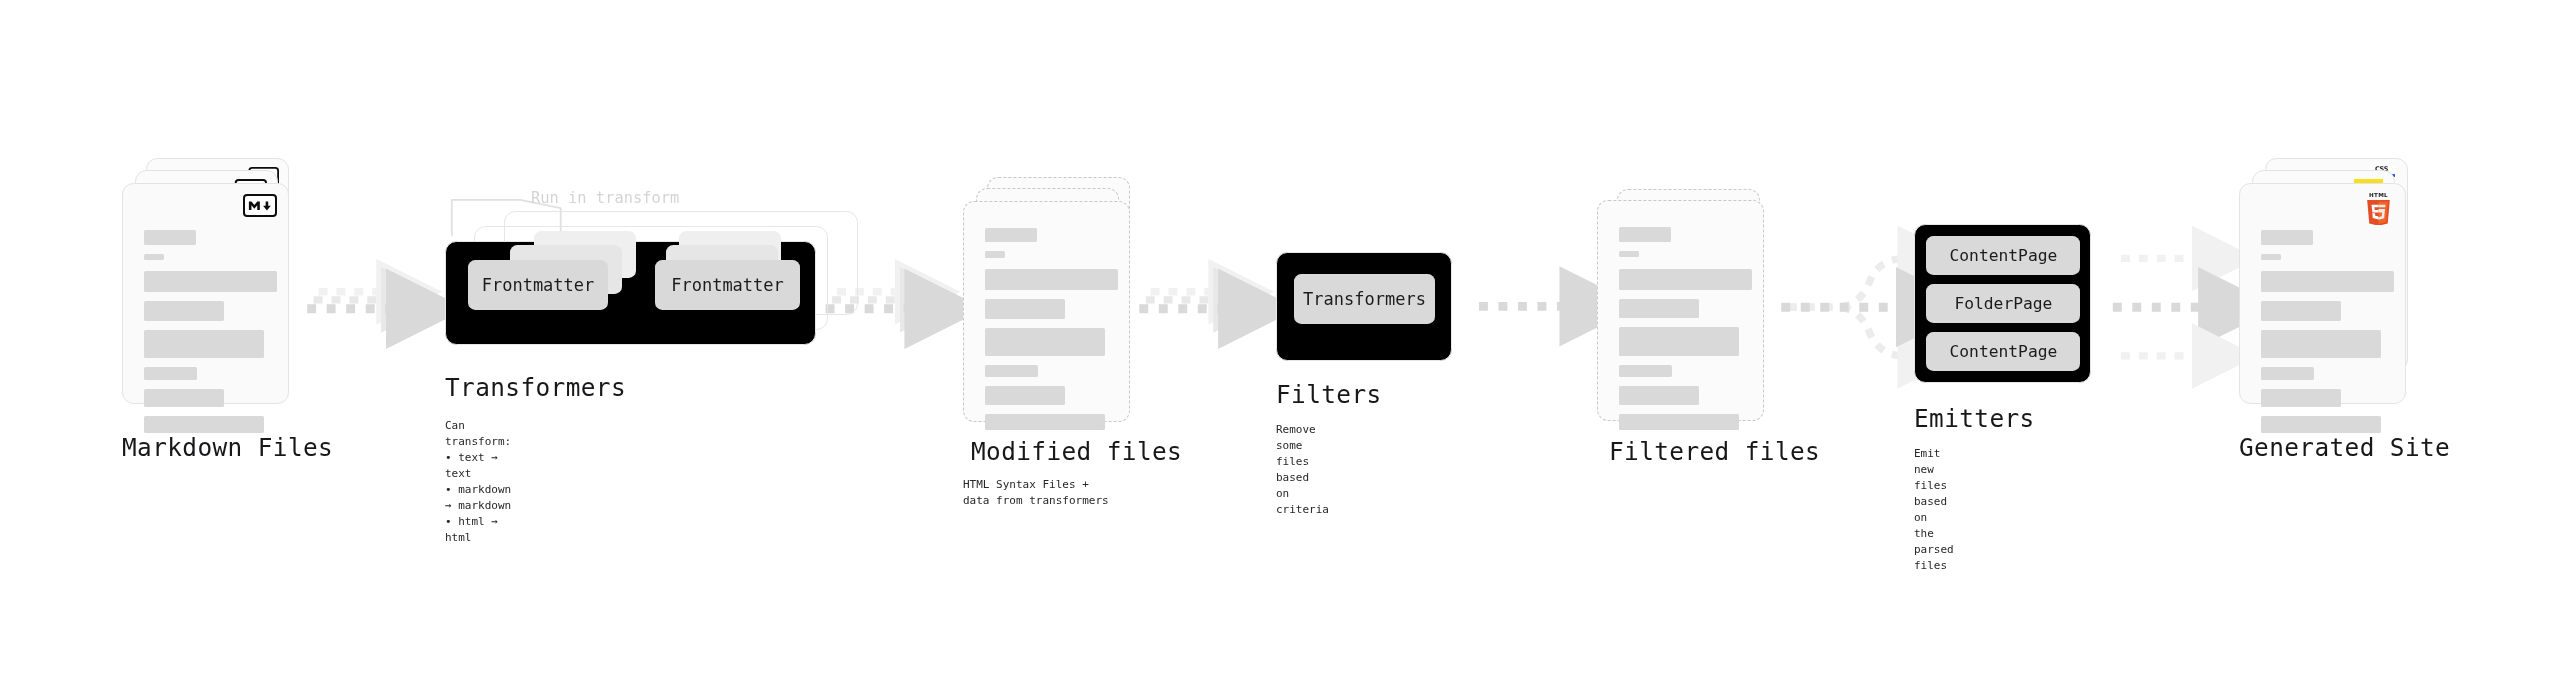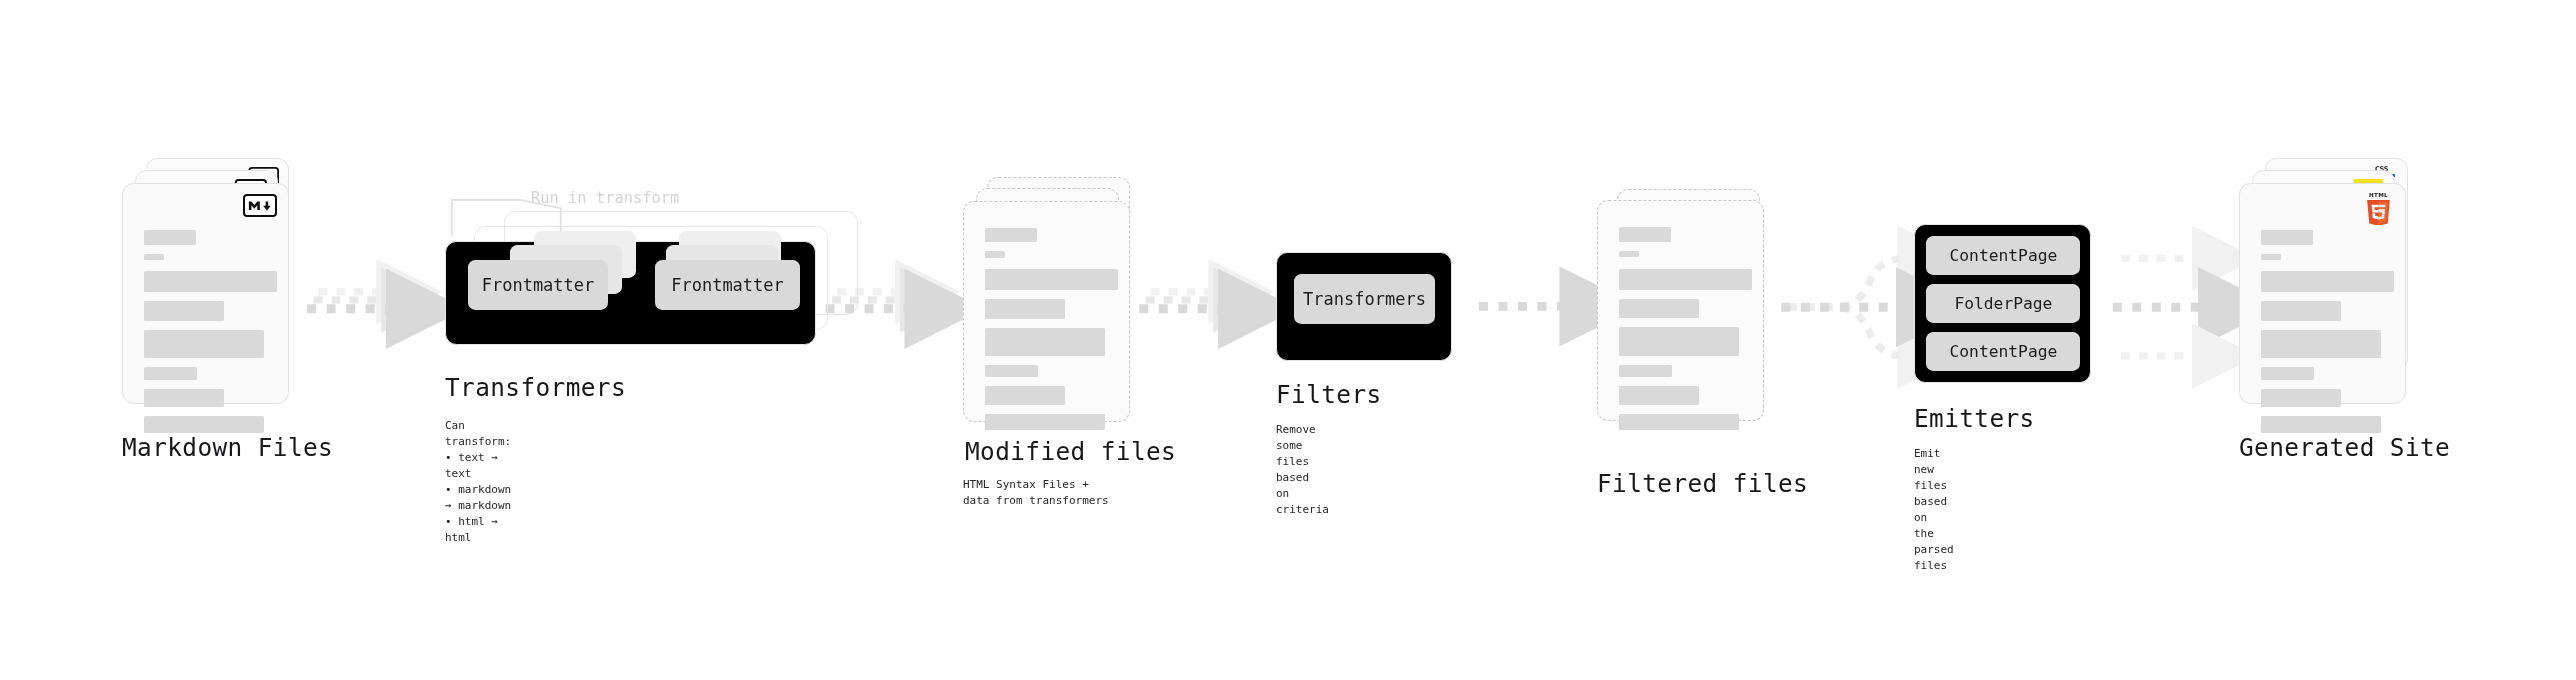--- a/index.html
+++ b/index.html
@@ -308,21 +308,21 @@
           <div class="bar" style="width:133px;height:21px;"></div>
           <div class="bar" style="width:80px;height:19.5px;"></div>
           <div class="bar" style="width:120px;height:28.4px;"></div>
           <div class="bar" style="width:53px;height:12.2px;"></div>
           <div class="bar" style="width:80px;height:18.7px;"></div>
           <div class="bar" style="width:120px;height:16.3px;"></div>
         </div>
       </div>
     </div>
 
-    <div class="cap-title" style="position:absolute; left:2px; top:260px;">Modified files</div>
+    <div class="cap-title" style="position:absolute; left:8px; top:260px;">Modified files</div>
     <div class="cap-sub tight" style="position:absolute; left:0px; top:294px;">HTML Syntax Files +
 data from transformers</div>
   </div>
 
   <div class="node" style="left:1276px; top:252px;">
     <div class="pbox" style="left:0px; top:0px; width:176px; height:109px;">
       <div class="chip" style="left:17px; top:21px; width:141px; height:50px;">Transformers</div>
     </div>
 
     <div class="cap-title" style="position:absolute; left:0px; top:128px;">Filters</div>
@@ -340,21 +340,21 @@
           <div class="bar" style="width:133px;height:21px;"></div>
           <div class="bar" style="width:80px;height:19.5px;"></div>
           <div class="bar" style="width:120px;height:28.4px;"></div>
           <div class="bar" style="width:53px;height:12.2px;"></div>
           <div class="bar" style="width:80px;height:18.7px;"></div>
           <div class="bar" style="width:120px;height:16.3px;"></div>
         </div>
       </div>
     </div>
 
-    <div class="cap-title" style="position:absolute; left:0px; top:248px;margin-top:32px;">Filtered files</div>
+    <div class="cap-title" style="position:absolute; left:12px; top:248px;">Filtered files</div>
   </div>
 
   <div class="node" style="left:1914px; top:224px;">
     <div class="pbox" style="left:0px; top:0px; width:177px; height:159px;">
       <div class="chip" style="left:11.4px; top:11.4px; width:154px; height:39px; font-size:16.3px;">ContentPage</div>
       <div class="chip" style="left:11.4px; top:59px; width:154px; height:39px; font-size:16.3px;">FolderPage</div>
       <div class="chip" style="left:11.4px; top:107px; width:154px; height:39px; font-size:16.3px;">ContentPage</div>
     </div>
 
     <div class="cap-title" style="position:absolute; left:0px; top:180px;">Emitters</div>

